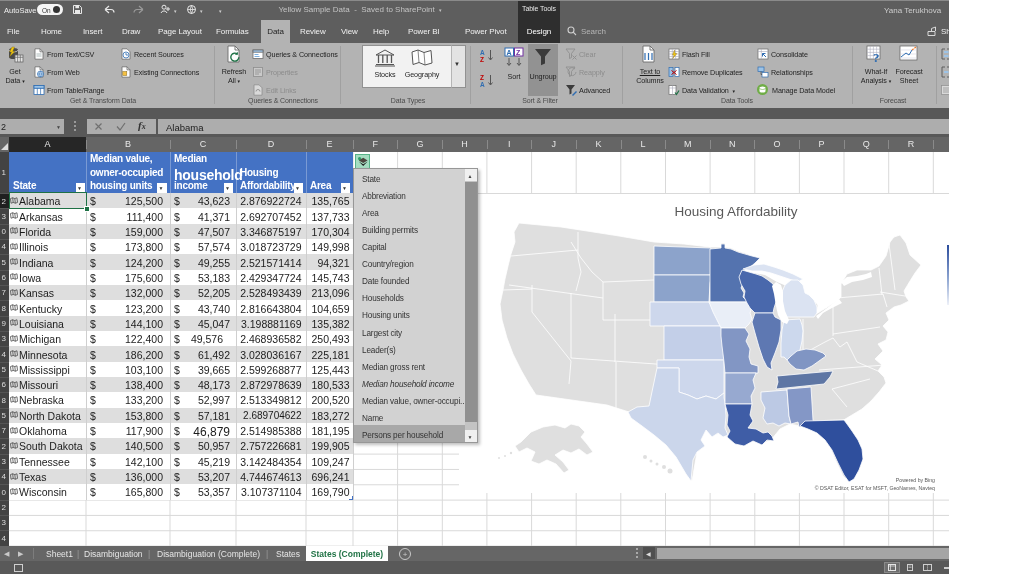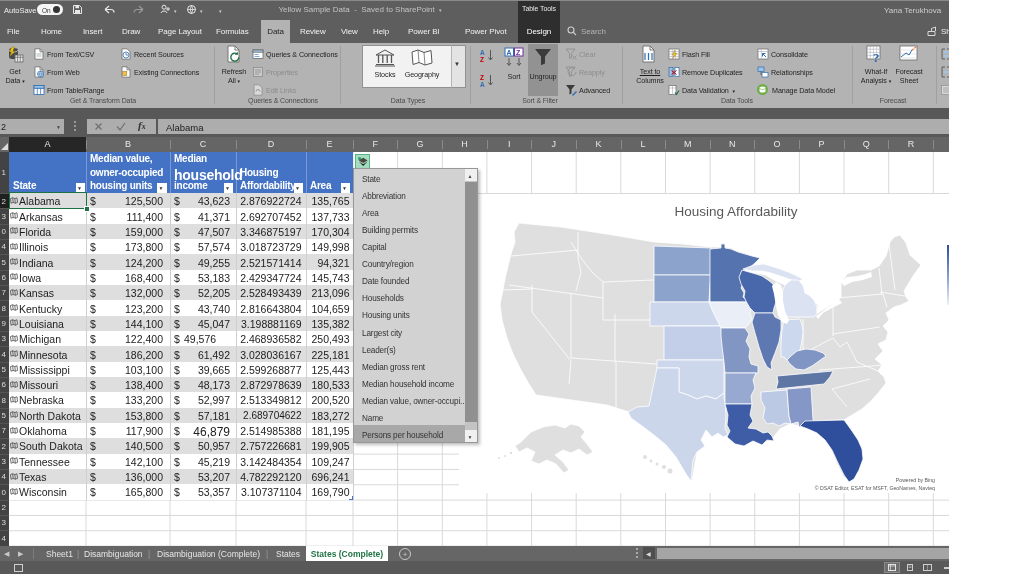--- a/index.html
+++ b/index.html
@@ -555,21 +555,21 @@
 <div class="ab" style="left:174px;top:105.02px;font-size:10.5px;color:#1c1c1c;">$</div>
 <div class="ab" style="left:184px;top:105.02px;width:46px;text-align:right;font-size:10.5px;color:#1c1c1c;">49,255</div>
 <div class="ab" style="left:230px;top:105.02px;width:71.5px;text-align:right;font-size:10.5px;color:#1c1c1c;">2.521571414</div>
 <div class="ab" style="left:280px;top:105.02px;width:69.5px;text-align:right;font-size:10.5px;color:#1c1c1c;">94,321</div>
 <div class="ab" style="left:9px;top:118.15px;width:344px;height:15.33px;background:#fff;"></div>
 <svg class="ab" style="left:10px;top:121.75px;" width="8" height="7" viewBox="0 0 10 8">
         <use href="#mapg"></use>
       </svg>
 <div class="ab" style="left:19px;top:120.35px;font-size:10.5px;color:#1c1c1c;white-space:nowrap;">Iowa</div>
 <div class="ab" style="left:90px;top:120.35px;font-size:10.5px;color:#1c1c1c;">$</div>
-<div class="ab" style="left:100px;top:120.35px;width:63px;text-align:right;font-size:10.5px;color:#1c1c1c;">168,400</div>
+<div class="ab" style="left:100px;top:120.35px;width:63px;text-align:right;font-size:10.5px;color:#1c1c1c;">175,600</div>
 <div class="ab" style="left:174px;top:120.35px;font-size:10.5px;color:#1c1c1c;">$</div>
 <div class="ab" style="left:184px;top:120.35px;width:46px;text-align:right;font-size:10.5px;color:#1c1c1c;">53,183</div>
 <div class="ab" style="left:230px;top:120.35px;width:71.5px;text-align:right;font-size:10.5px;color:#1c1c1c;">2.429347724</div>
 <div class="ab" style="left:280px;top:120.35px;width:69.5px;text-align:right;font-size:10.5px;color:#1c1c1c;">145,743</div>
 <div class="ab" style="left:9px;top:133.48px;width:344px;height:15.33px;background:#dedede;"></div>
 <svg class="ab" style="left:10px;top:137.08px;" width="8" height="7" viewBox="0 0 10 8">
         <use href="#mapg"></use>
       </svg>
 <div class="ab" style="left:19px;top:135.68px;font-size:10.5px;color:#1c1c1c;white-space:nowrap;">Kansas</div>
 <div class="ab" style="left:90px;top:135.68px;font-size:10.5px;color:#1c1c1c;">$</div>
@@ -601,21 +601,21 @@
 <div class="ab" style="left:230px;top:166.34px;width:71.5px;text-align:right;font-size:10.5px;color:#1c1c1c;">3.198881169</div>
 <div class="ab" style="left:280px;top:166.34px;width:69.5px;text-align:right;font-size:10.5px;color:#1c1c1c;">135,382</div>
 <div class="ab" style="left:9px;top:179.47px;width:344px;height:15.33px;background:#fff;"></div>
 <svg class="ab" style="left:10px;top:183.07px;" width="8" height="7" viewBox="0 0 10 8">
         <use href="#mapg"></use>
       </svg>
 <div class="ab" style="left:19px;top:181.67px;font-size:10.5px;color:#1c1c1c;white-space:nowrap;">Michigan</div>
 <div class="ab" style="left:90px;top:181.67px;font-size:10.5px;color:#1c1c1c;">$</div>
 <div class="ab" style="left:100px;top:181.67px;width:63px;text-align:right;font-size:10.5px;color:#1c1c1c;">122,400</div>
 <div class="ab" style="left:174px;top:181.67px;font-size:10.5px;color:#1c1c1c;">$</div>
-<div class="ab" style="left:184px;top:181.67px;width:46px;text-align:left;font-size:10.5px;color:#1c1c1c;">49,576</div>
+<div class="ab" style="left:184px;top:181.67px;width:46px;text-align:center;font-size:10.5px;color:#1c1c1c;">49,576</div>
 <div class="ab" style="left:230px;top:181.67px;width:71.5px;text-align:right;font-size:10.5px;color:#1c1c1c;">2.468936582</div>
 <div class="ab" style="left:280px;top:181.67px;width:69.5px;text-align:right;font-size:10.5px;color:#1c1c1c;">250,493</div>
 <div class="ab" style="left:9px;top:194.80px;width:344px;height:15.33px;background:#dedede;"></div>
 <svg class="ab" style="left:10px;top:198.40px;" width="8" height="7" viewBox="0 0 10 8">
         <use href="#mapg"></use>
       </svg>
 <div class="ab" style="left:19px;top:197.00px;font-size:10.5px;color:#1c1c1c;white-space:nowrap;">Minnesota</div>
 <div class="ab" style="left:90px;top:197.00px;font-size:10.5px;color:#1c1c1c;">$</div>
 <div class="ab" style="left:100px;top:197.00px;width:63px;text-align:right;font-size:10.5px;color:#1c1c1c;">186,200</div>
 <div class="ab" style="left:174px;top:197.00px;font-size:10.5px;color:#1c1c1c;">$</div>
@@ -701,21 +701,21 @@
 <div class="ab" style="left:280px;top:304.31px;width:69.5px;text-align:right;font-size:10.5px;color:#1c1c1c;">109,247</div>
 <div class="ab" style="left:9px;top:317.44px;width:344px;height:15.33px;background:#dedede;"></div>
 <svg class="ab" style="left:10px;top:321.04px;" width="8" height="7" viewBox="0 0 10 8">
         <use href="#mapg"></use>
       </svg>
 <div class="ab" style="left:19px;top:319.64px;font-size:10.5px;color:#1c1c1c;white-space:nowrap;">Texas</div>
 <div class="ab" style="left:90px;top:319.64px;font-size:10.5px;color:#1c1c1c;">$</div>
 <div class="ab" style="left:100px;top:319.64px;width:63px;text-align:right;font-size:10.5px;color:#1c1c1c;">136,000</div>
 <div class="ab" style="left:174px;top:319.64px;font-size:10.5px;color:#1c1c1c;">$</div>
 <div class="ab" style="left:184px;top:319.64px;width:46px;text-align:right;font-size:10.5px;color:#1c1c1c;">53,207</div>
-<div class="ab" style="left:230px;top:319.64px;width:71.5px;text-align:right;font-size:10.5px;color:#1c1c1c;">4.782292120</div>
+<div class="ab" style="left:230px;top:319.64px;width:71.5px;text-align:right;font-size:10.5px;color:#1c1c1c;">4.744674613</div>
 <div class="ab" style="left:280px;top:319.64px;width:69.5px;text-align:right;font-size:10.5px;color:#1c1c1c;">696,241</div>
 <div class="ab" style="left:9px;top:332.77px;width:344px;height:15.33px;background:#fff;"></div>
 <svg class="ab" style="left:10px;top:336.37px;" width="8" height="7" viewBox="0 0 10 8">
         <use href="#mapg"></use>
       </svg>
 <div class="ab" style="left:19px;top:334.97px;font-size:10.5px;color:#1c1c1c;white-space:nowrap;">Wisconsin</div>
 <div class="ab" style="left:90px;top:334.97px;font-size:10.5px;color:#1c1c1c;">$</div>
 <div class="ab" style="left:100px;top:334.97px;width:63px;text-align:right;font-size:10.5px;color:#1c1c1c;">165,800</div>
 <div class="ab" style="left:174px;top:334.97px;font-size:10.5px;color:#1c1c1c;">$</div>
 <div class="ab" style="left:184px;top:334.97px;width:46px;text-align:right;font-size:10.5px;color:#1c1c1c;">53,357</div>
@@ -829,21 +829,21 @@
 <div class="ab" style="left:8px;top:40.1px;font-size:8.2px;letter-spacing:-0.15px;color:#333;white-space:nowrap;">Area</div>
 <div class="ab" style="left:8px;top:57.2px;font-size:8.2px;letter-spacing:-0.15px;color:#333;white-space:nowrap;">Building permits</div>
 <div class="ab" style="left:8px;top:74.2px;font-size:8.2px;letter-spacing:-0.15px;color:#333;white-space:nowrap;">Capital</div>
 <div class="ab" style="left:8px;top:91.2px;font-size:8.2px;letter-spacing:-0.15px;color:#333;white-space:nowrap;">Country/region</div>
 <div class="ab" style="left:8px;top:108.3px;font-size:8.2px;letter-spacing:-0.15px;color:#333;white-space:nowrap;">Date founded</div>
 <div class="ab" style="left:8px;top:125.4px;font-size:8.2px;letter-spacing:-0.15px;color:#333;white-space:nowrap;">Households</div>
 <div class="ab" style="left:8px;top:142.4px;font-size:8.2px;letter-spacing:-0.15px;color:#333;white-space:nowrap;">Housing units</div>
 <div class="ab" style="left:8px;top:159.5px;font-size:8.2px;letter-spacing:-0.15px;color:#333;white-space:nowrap;">Largest city</div>
 <div class="ab" style="left:8px;top:176.5px;font-size:8.2px;letter-spacing:-0.15px;color:#333;white-space:nowrap;">Leader(s)</div>
 <div class="ab" style="left:8px;top:193.6px;font-size:8.2px;letter-spacing:-0.15px;color:#333;white-space:nowrap;">Median gross rent</div>
-<div class="ab" style="left:8px;top:210.6px;font-size:8.2px;letter-spacing:-0.15px;color:#333;white-space:nowrap;">Median household income</div>
+<div class="ab" style="left:8px;top:210.6px;font-size:8.2px;letter-spacing:-0.15px;color:#333;white-space:nowrap;font-style:italic;">Median household income</div>
 <div class="ab" style="left:8px;top:227.7px;font-size:8.2px;letter-spacing:-0.15px;color:#333;white-space:nowrap;">Median value, owner-occupi...</div>
 <div class="ab" style="left:8px;top:244.7px;font-size:8.2px;letter-spacing:-0.15px;color:#333;white-space:nowrap;">Name</div>
 <div class="ab" style="left:0;top:255.8px;width:111px;height:17px;background:#a8a8a8;"></div>
 <div class="ab" style="left:8px;top:261.8px;font-size:8.2px;letter-spacing:-0.15px;color:#333;white-space:nowrap;">Persons per household</div>
 <div class="ab" style="left:111px;top:0;width:12px;height:273px;background:#c3c3c3;"></div>
 <div class="ab" style="left:111px;top:0;width:12px;height:12px;background:#f0f0f0;"></div>
 <div class="ab" style="left:113.5px;top:3.5px;font-size:5px;color:#444;">▲</div>
 <div class="ab" style="left:111px;top:261px;width:12px;height:12px;background:#f0f0f0;"></div>
 <div class="ab" style="left:113.5px;top:264.5px;font-size:5px;color:#444;">▼</div>
 <div class="ab" style="left:111px;top:13px;width:12px;height:240px;background:#909090;"></div>

